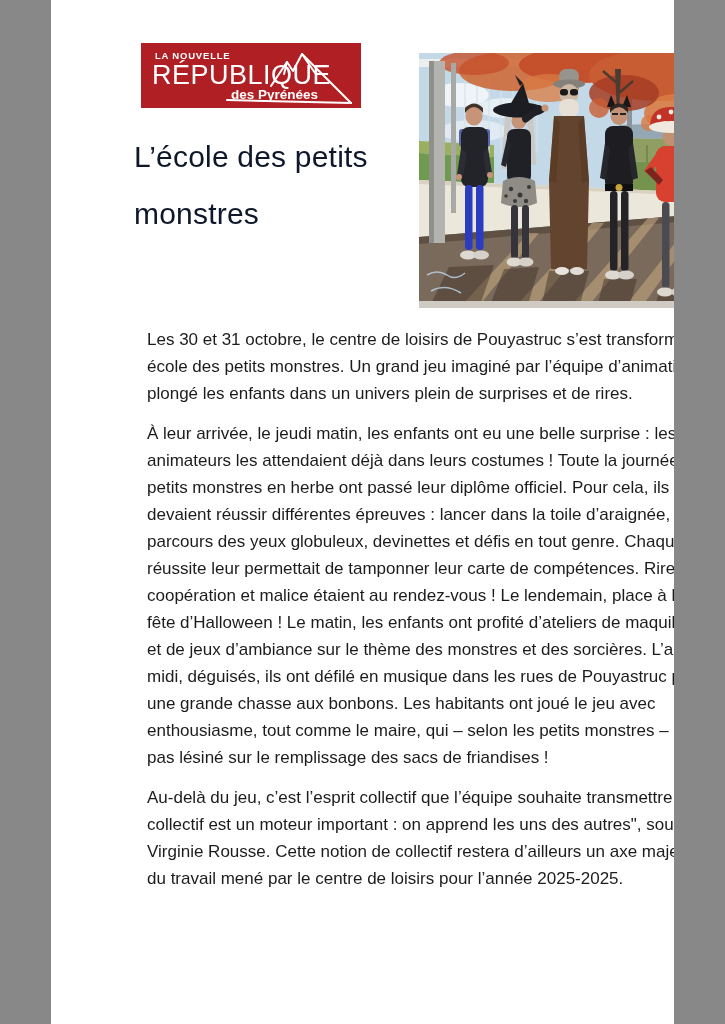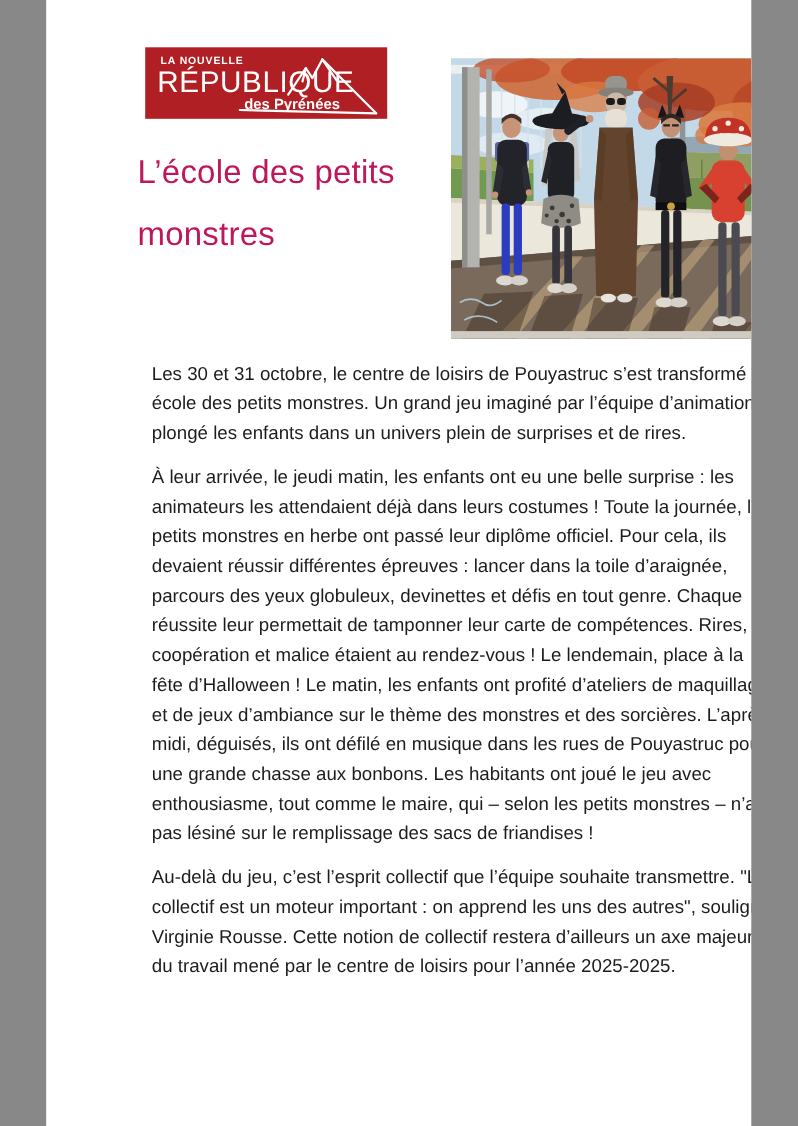--- a/index.html
+++ b/index.html
@@ -1,20 +1,19 @@
 <!DOCTYPE html>
 <html lang="fr"><head>
 <meta charset="utf-8">
 <style>
   html,body{margin:0;padding:0;background:#888;}
   .page{
     position:relative;width:623px;height:1024px;background:#ffffff;
     margin:0 auto;overflow:hidden;
     font-family:"Liberation Sans","DejaVu Sans",sans-serif;
-    padding-left:18px;
   }
   
   .logo{
     position:absolute;left:90px;top:43px;width:220px;height:65px;
     background:#b01f24;color:#fff;overflow:hidden;
   }
   .logo .kicker{
     position:absolute;left:14px;top:7px;font-size:9.5px;font-weight:bold;
     letter-spacing:.8px;
   }
@@ -23,21 +22,21 @@
     letter-spacing:.5px;white-space:nowrap;
   }
   .logo .tagline{
     position:absolute;left:90px;top:44px;font-size:13.5px;font-weight:bold;
     white-space:nowrap;
   }
   .logo svg{position:absolute;left:0;top:0;}
   
   .title{
     position:absolute;left:83px;top:128px;width:345px;
-    font-size:30px;font-weight:normal;color:#be185d;line-height:57px;margin:0;
+    font-size:30px;font-weight:normal;color:#0f172a;line-height:57px;margin:0;
     letter-spacing:.2px;
   }
   
   .photo{
     position:absolute;left:368px;top:53px;width:330px;height:255px;
     overflow:hidden;background:#c9dcea;
   }
   
   .body-text{
     position:absolute;left:84px;top:326px;width:578px;

